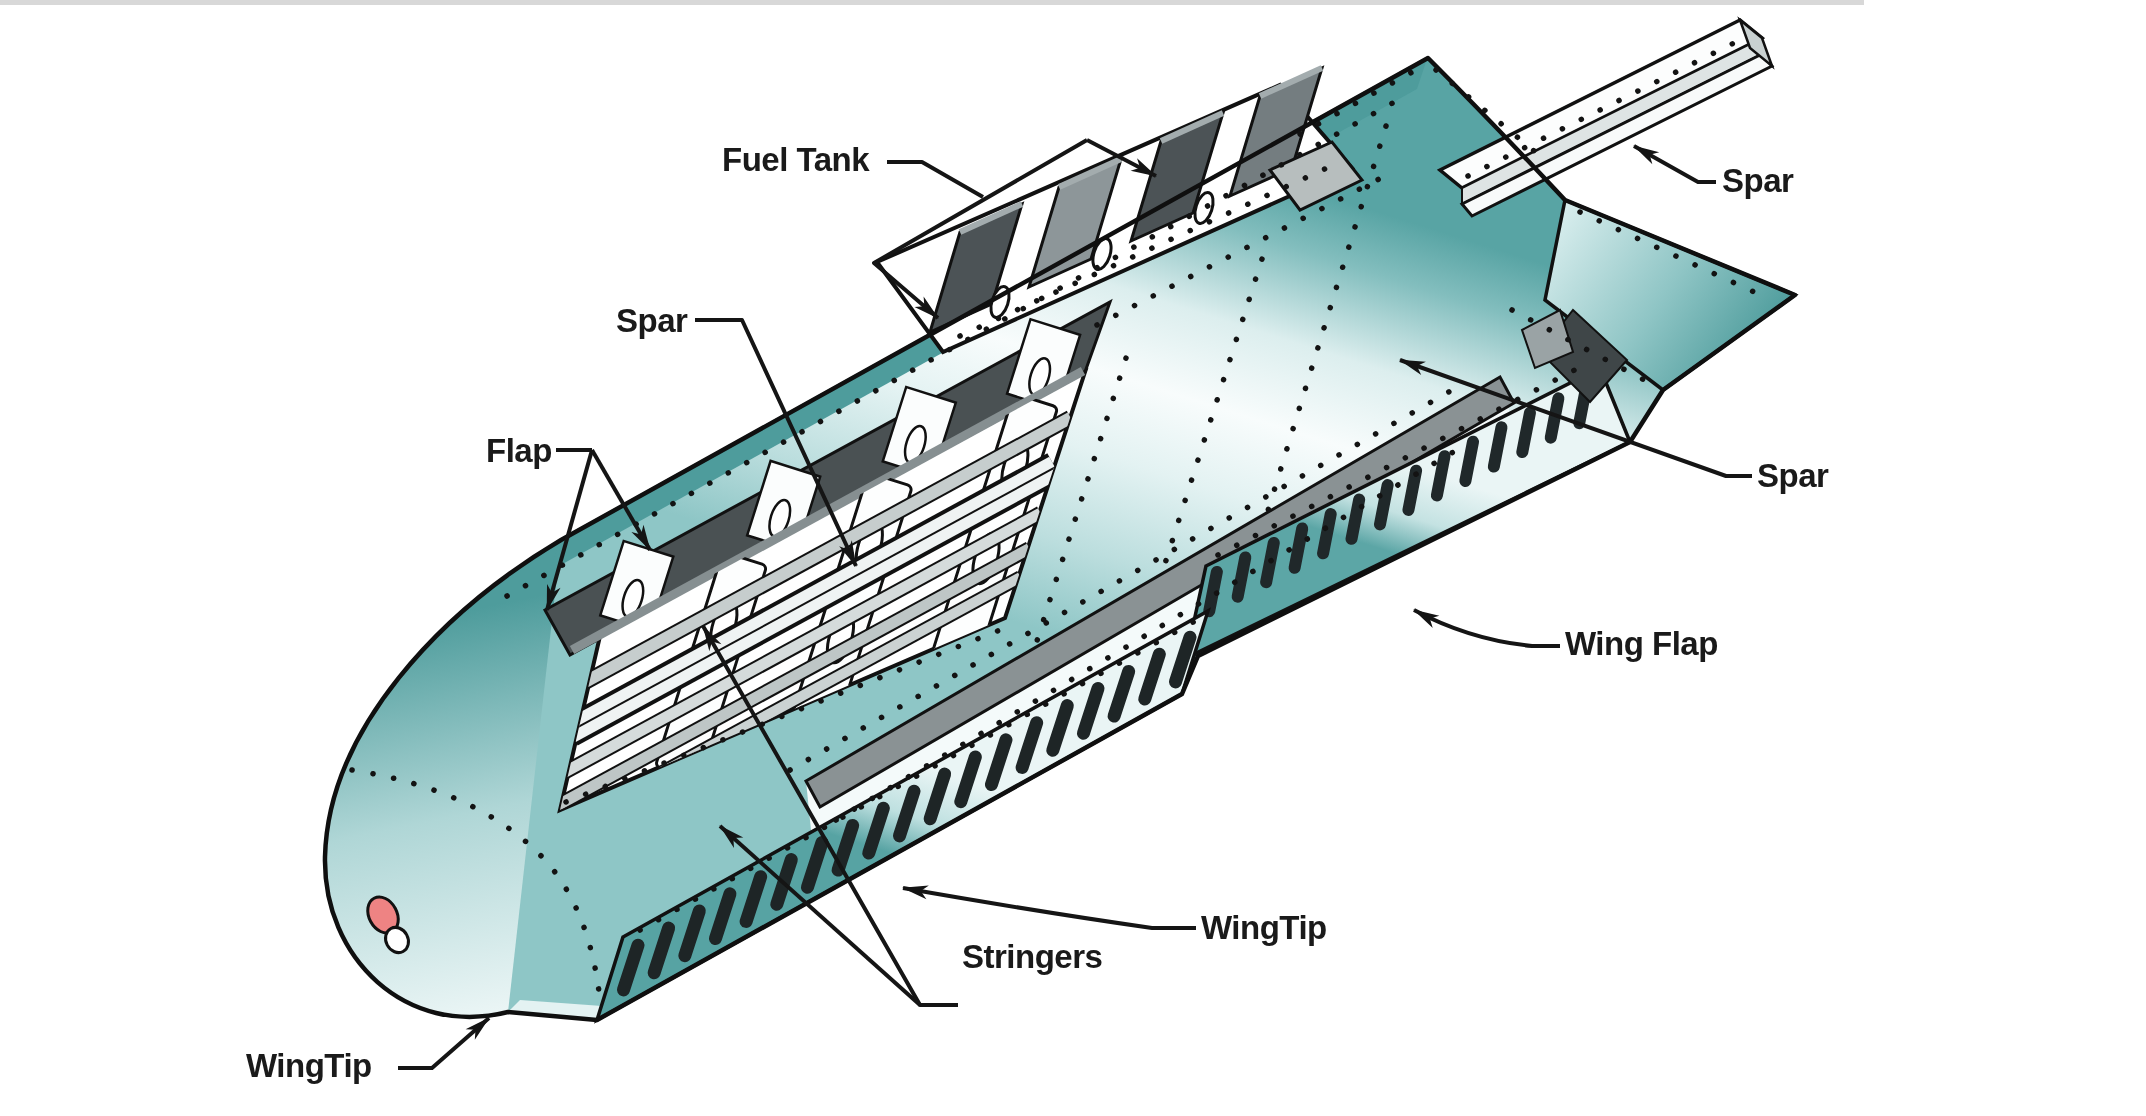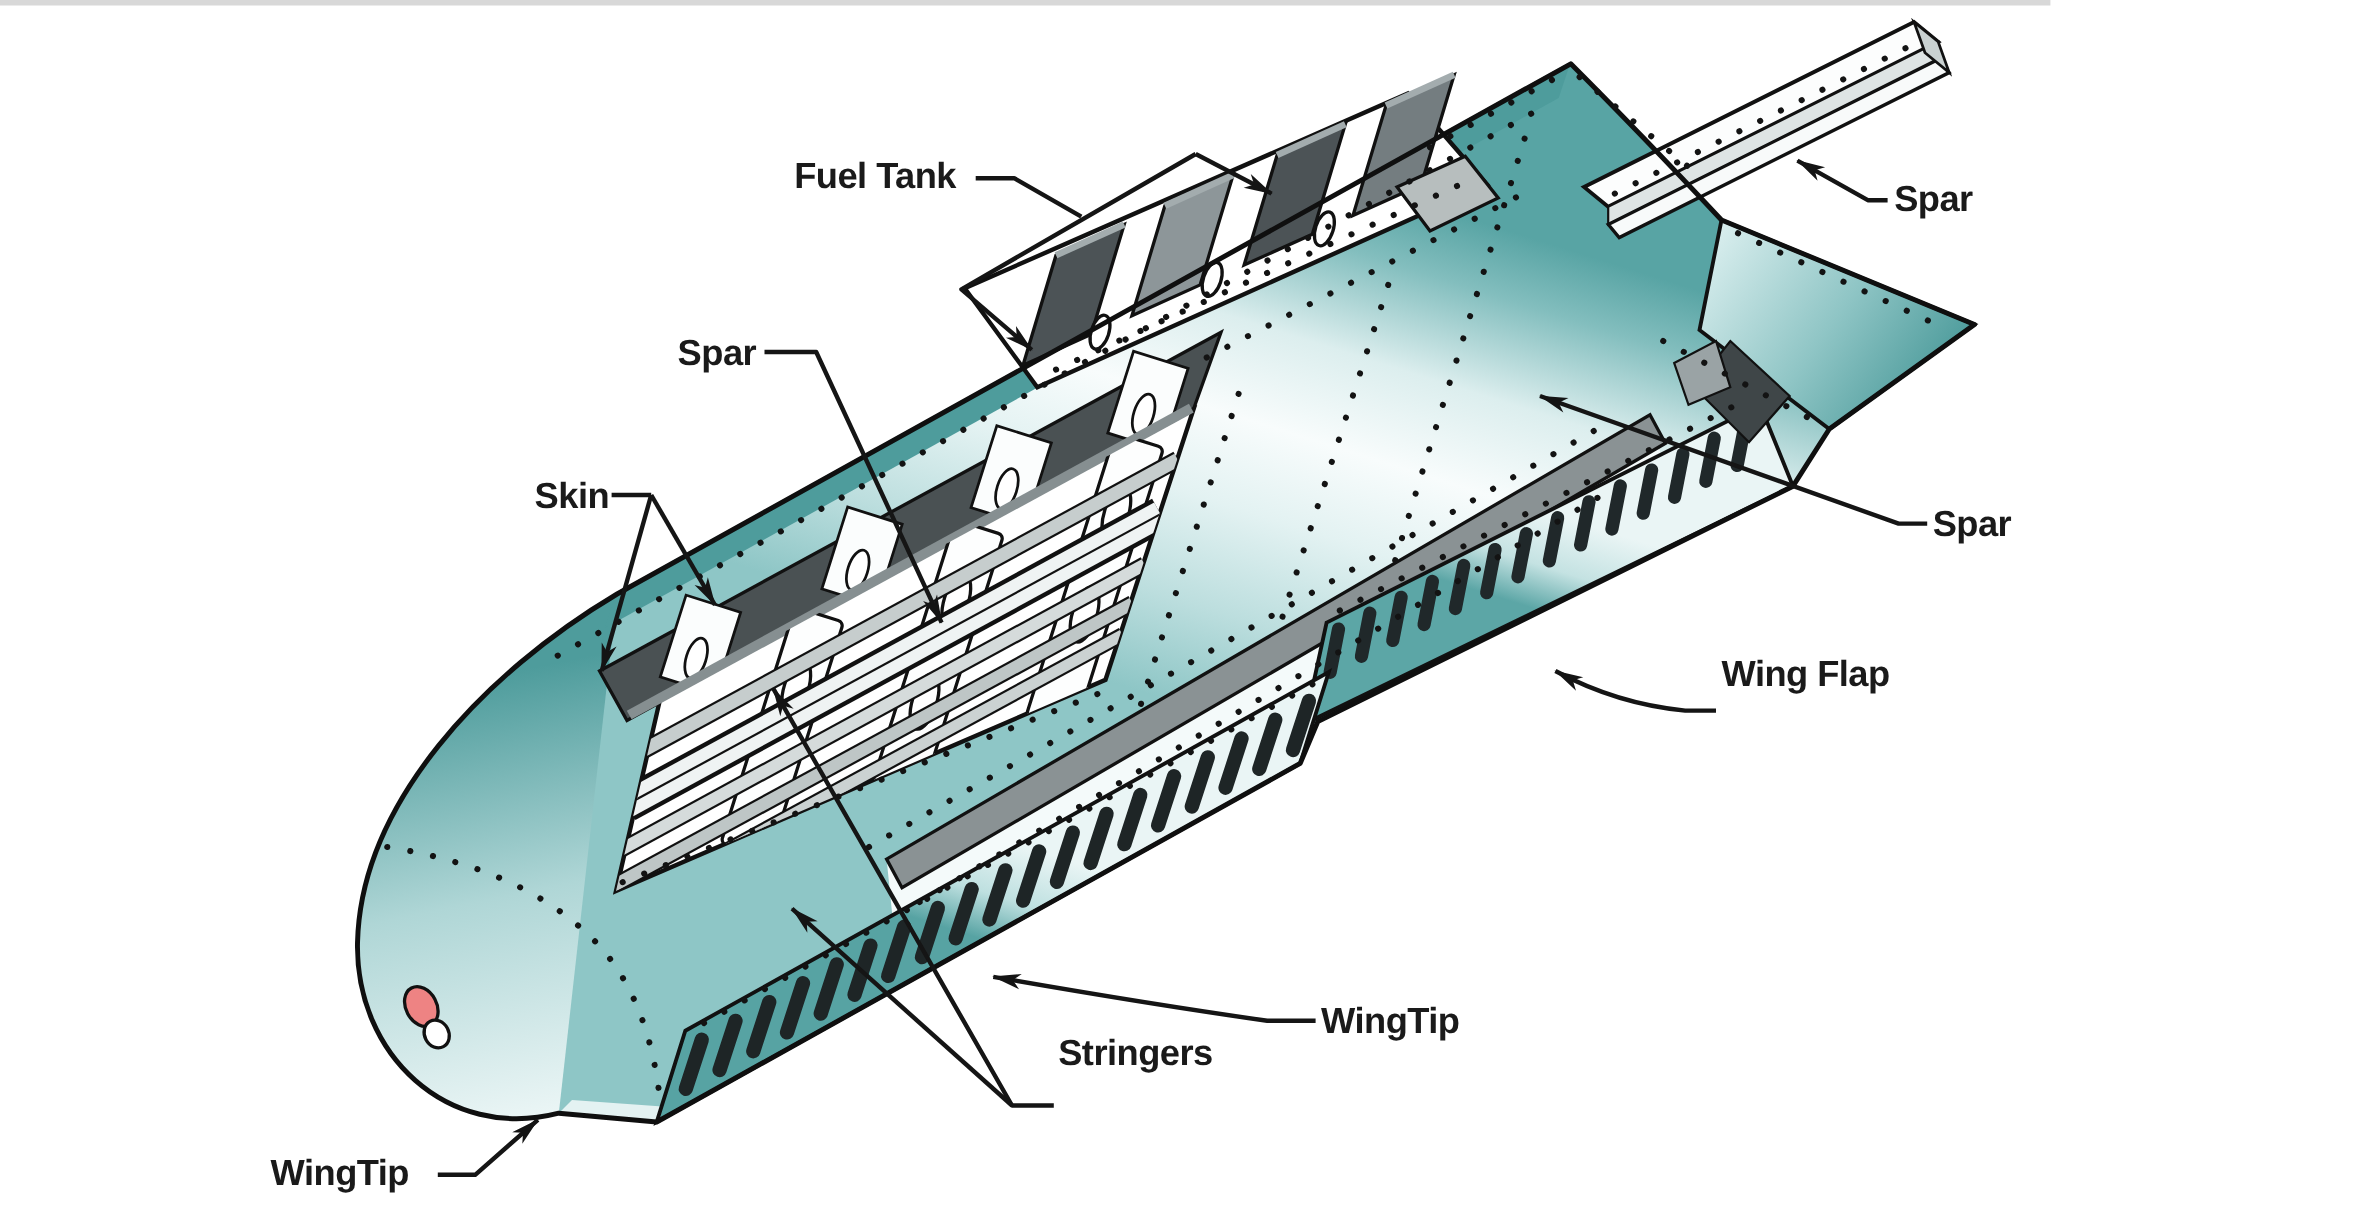--- a/index.html
+++ b/index.html
@@ -235,19 +235,19 @@
       <path d="M1196,928 L1152,928 Q1040,912 903,888" marker-end="url(#arrow)"></path>
       <path d="M958,1005 L920,1005 L703,626" marker-end="url(#arrow)"></path>
       <path d="M920,1005 L720,826" marker-end="url(#arrow)"></path>
       <path d="M398,1068 L432,1068 L489,1018" marker-end="url(#arrow)"></path>
     </g>
   </svg>
 
   <div class="lbl" style="left:722px;top:143px">Fuel Tank</div>
   <div class="lbl" style="left:1722px;top:164px">Spar</div>
   <div class="lbl" style="left:616px;top:304px">Spar</div>
-  <div class="lbl" style="left:486px;top:434px">Skin</div>
+  <div class="lbl" style="left:486px;top:434px">Flap</div>
   <div class="lbl" style="left:1757px;top:459px">Spar</div>
-  <div class="lbl" style="left:1565px;top:596px">Wing Flap</div>
+  <div class="lbl" style="left:1565px;top:627px">Wing Flap</div>
   <div class="lbl" style="left:1201px;top:911px">WingTip</div>
   <div class="lbl" style="left:962px;top:940px">Stringers</div>
   <div class="lbl" style="left:246px;top:1049px">WingTip</div>
 </div>
 
 </body></html>

